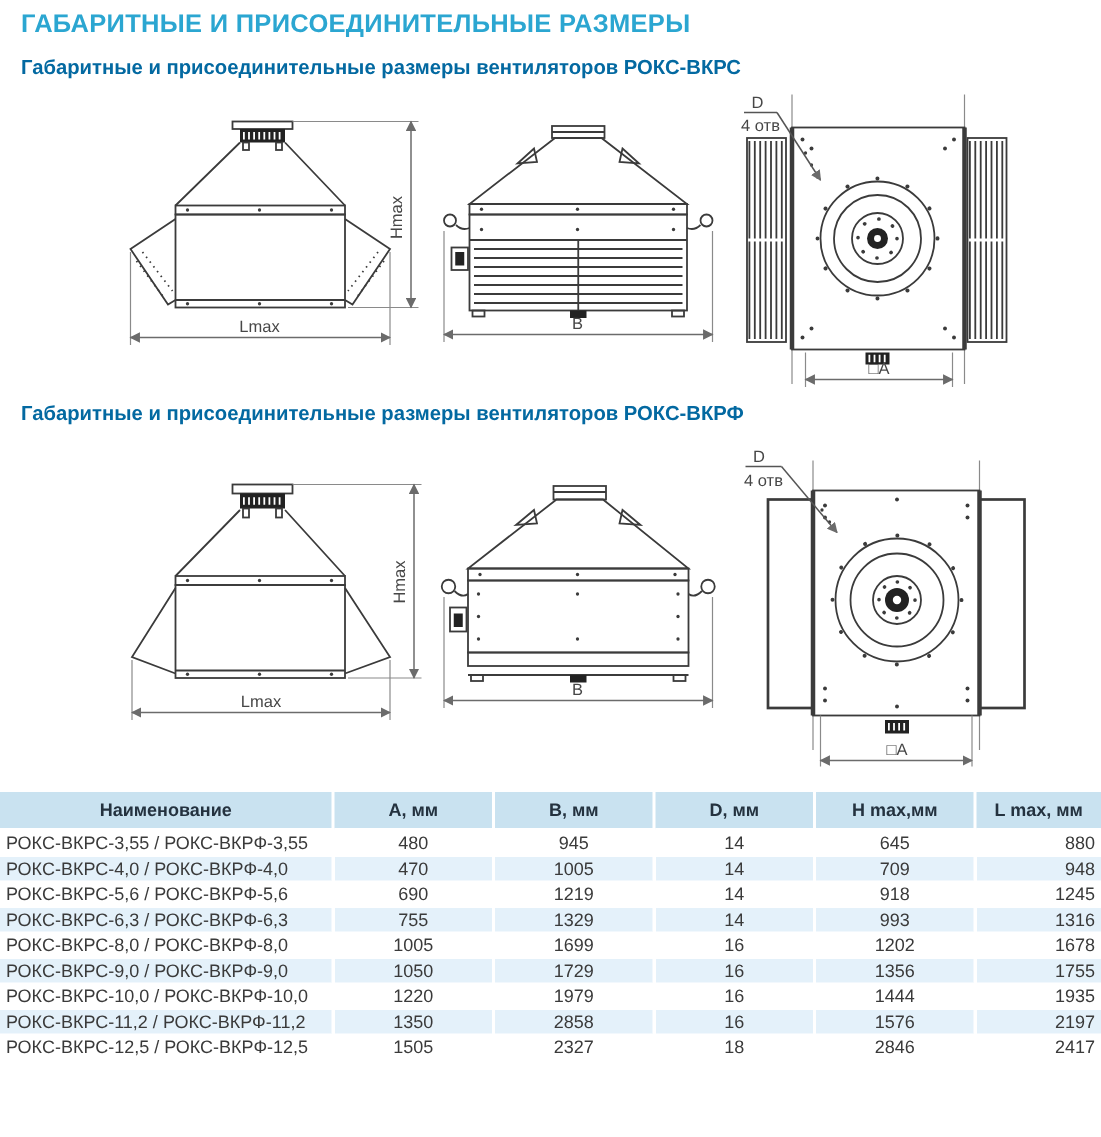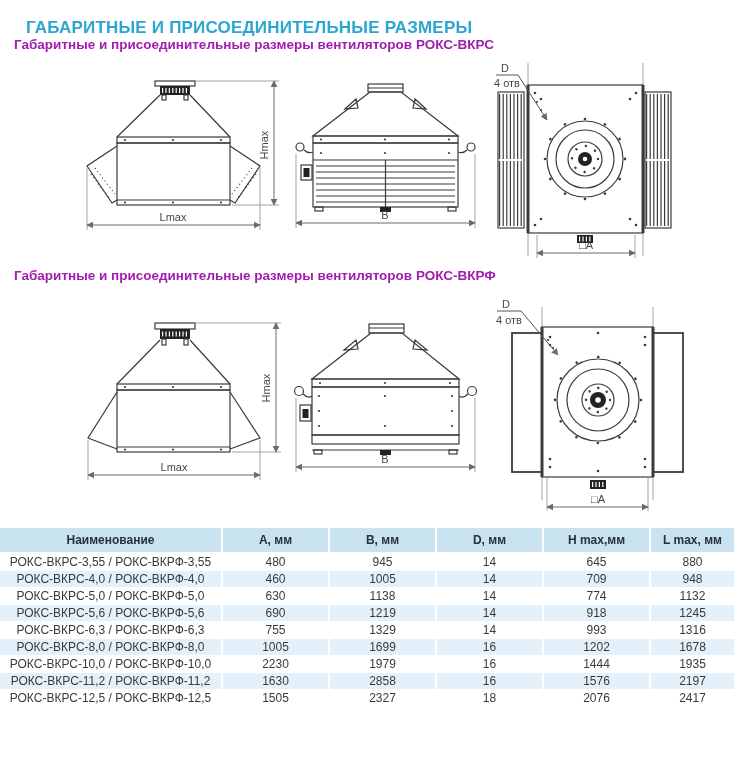--- a/index.html
+++ b/index.html
@@ -4,36 +4,36 @@
 <style>
   :root{
     --title-color:#2ba6d1;
     --header-bg:#c9e2f0;
     --alt-bg:#e4f1fa;
     --line:#3b3b3b;
   }
   html,body{margin:0;padding:0;background:#fff;}
   body{font-family:"Liberation Sans",sans-serif;}
   .page{position:relative;width:734px;height:758px;background:#fff;overflow:hidden;}
-  .page-title{position:absolute;left:14px;top:6px;margin:12px;font-size:17px;font-weight:bold;
+  .page-title{position:absolute;left:14px;top:6px;margin:0;font-size:17px;font-weight:bold;
     color:var(--title-color);letter-spacing:.2px;}
-  .section-subtitle{position:absolute;left:14px;margin:0;font-size:13.5px;font-weight:bold;color:#a21caf;}
+  .section-subtitle{position:absolute;left:14px;margin:0;font-size:13.5px;font-weight:bold;color:#0369a1;}
   #subtitle-vkrs{top:37px;}
   #subtitle-vkrf{top:268px;}
   .drawing{position:absolute;}
   svg text{font-family:"Liberation Sans","DejaVu Sans",sans-serif;font-size:11px;fill:#474747;}
   table{position:absolute;left:0;top:528px;width:734px;border-collapse:collapse;table-layout:fixed;
     font-size:12px;}
   thead th{background:var(--header-bg);height:24px;font-weight:bold;color:#24323f;
     border-right:2px solid #fff;border-bottom:2px solid #fff;text-align:center;padding:0 4px;}
   thead th:last-child{border-right:none;text-align:center;}
   tbody td{height:16px;color:#3a3a3a;text-align:center;border-right:2px solid #fff;
     border-top:1px solid #fff;padding:0 4px;white-space:nowrap;overflow:hidden;}
-  tbody td:last-child{border-right:none;}
-  tbody td.name-cell{text-align:center;}
+  tbody td:last-child{border-right:none;text-align:right;}
+  tbody td.name-cell{text-align:left;}
   tbody tr:nth-child(even){background:var(--alt-bg);}
 </style>
 </head>
 <body>
 
 <div class="page">
 
   <h1 class="page-title">ГАБАРИТНЫЕ И ПРИСОЕДИНИТЕЛЬНЫЕ РАЗМЕРЫ</h1>
   <h2 class="section-subtitle" id="subtitle-vkrs">Габаритные и присоединительные размеры вентиляторов РОКС-ВКРС</h2>
   <h2 class="section-subtitle" id="subtitle-vkrf">Габаритные и присоединительные размеры вентиляторов РОКС-ВКРФ</h2>
@@ -350,33 +350,25 @@
         <tr>
           <td class="name-cell">РОКС-ВКРС-3,55 / РОКС-ВКРФ-3,55</td>
           <td class="num-cell">480</td>
           <td class="num-cell">945</td>
           <td class="num-cell">14</td>
           <td class="num-cell">645</td>
           <td class="num-cell">880</td>
         </tr>
         <tr>
           <td class="name-cell">РОКС-ВКРС-4,0 / РОКС-ВКРФ-4,0</td>
-          <td class="num-cell">460</td>
+          <td class="num-cell">470</td>
           <td class="num-cell">1005</td>
           <td class="num-cell">14</td>
           <td class="num-cell">709</td>
           <td class="num-cell">948</td>
-        </tr>
-        <tr>
-          <td class="name-cell">РОКС-ВКРС-5,0 / РОКС-ВКРФ-5,0</td>
-          <td class="num-cell">630</td>
-          <td class="num-cell">1138</td>
-          <td class="num-cell">14</td>
-          <td class="num-cell">774</td>
-          <td class="num-cell">1132</td>
         </tr>
         <tr>
           <td class="name-cell">РОКС-ВКРС-5,6 / РОКС-ВКРФ-5,6</td>
           <td class="num-cell">690</td>
           <td class="num-cell">1219</td>
           <td class="num-cell">14</td>
           <td class="num-cell">918</td>
           <td class="num-cell">1245</td>
         </tr>
         <tr>
@@ -389,39 +381,47 @@
         </tr>
         <tr>
           <td class="name-cell">РОКС-ВКРС-8,0 / РОКС-ВКРФ-8,0</td>
           <td class="num-cell">1005</td>
           <td class="num-cell">1699</td>
           <td class="num-cell">16</td>
           <td class="num-cell">1202</td>
           <td class="num-cell">1678</td>
         </tr>
         <tr>
+          <td class="name-cell">РОКС-ВКРС-9,0 / РОКС-ВКРФ-9,0</td>
+          <td class="num-cell">1050</td>
+          <td class="num-cell">1729</td>
+          <td class="num-cell">16</td>
+          <td class="num-cell">1356</td>
+          <td class="num-cell">1755</td>
+        </tr>
+        <tr>
           <td class="name-cell">РОКС-ВКРС-10,0 / РОКС-ВКРФ-10,0</td>
-          <td class="num-cell">2230</td>
+          <td class="num-cell">1220</td>
           <td class="num-cell">1979</td>
           <td class="num-cell">16</td>
           <td class="num-cell">1444</td>
           <td class="num-cell">1935</td>
         </tr>
         <tr>
           <td class="name-cell">РОКС-ВКРС-11,2 / РОКС-ВКРФ-11,2</td>
-          <td class="num-cell">1630</td>
+          <td class="num-cell">1350</td>
           <td class="num-cell">2858</td>
           <td class="num-cell">16</td>
           <td class="num-cell">1576</td>
           <td class="num-cell">2197</td>
         </tr>
         <tr>
           <td class="name-cell">РОКС-ВКРС-12,5 / РОКС-ВКРФ-12,5</td>
           <td class="num-cell">1505</td>
           <td class="num-cell">2327</td>
           <td class="num-cell">18</td>
-          <td class="num-cell">2076</td>
+          <td class="num-cell">2846</td>
           <td class="num-cell">2417</td>
         </tr>
       </tbody>
   </table>
 
 </div>
 
 </body></html>

